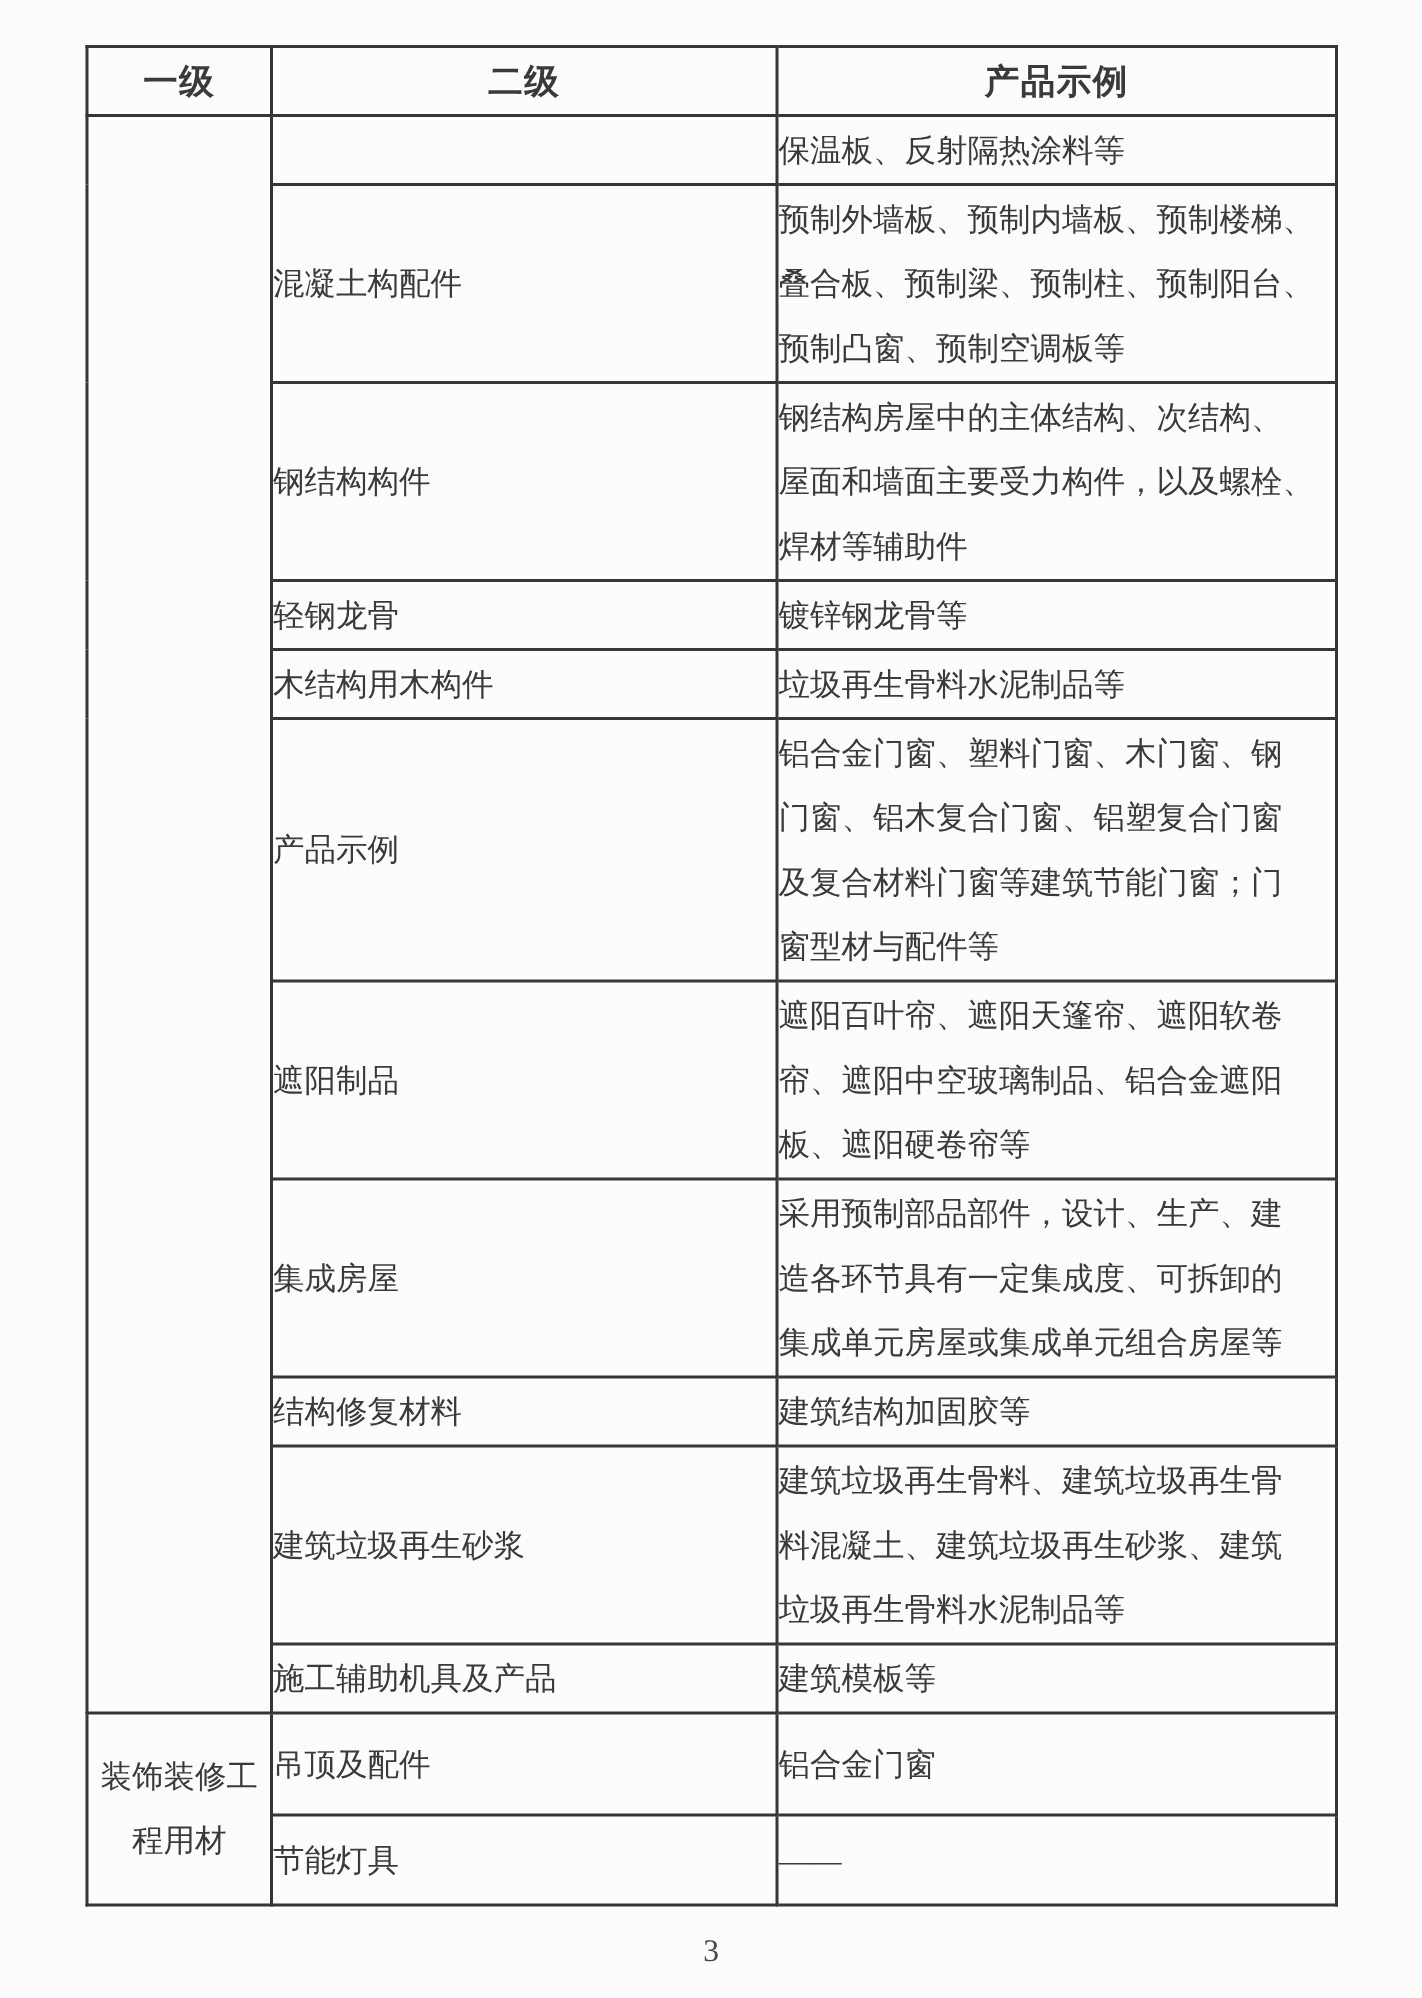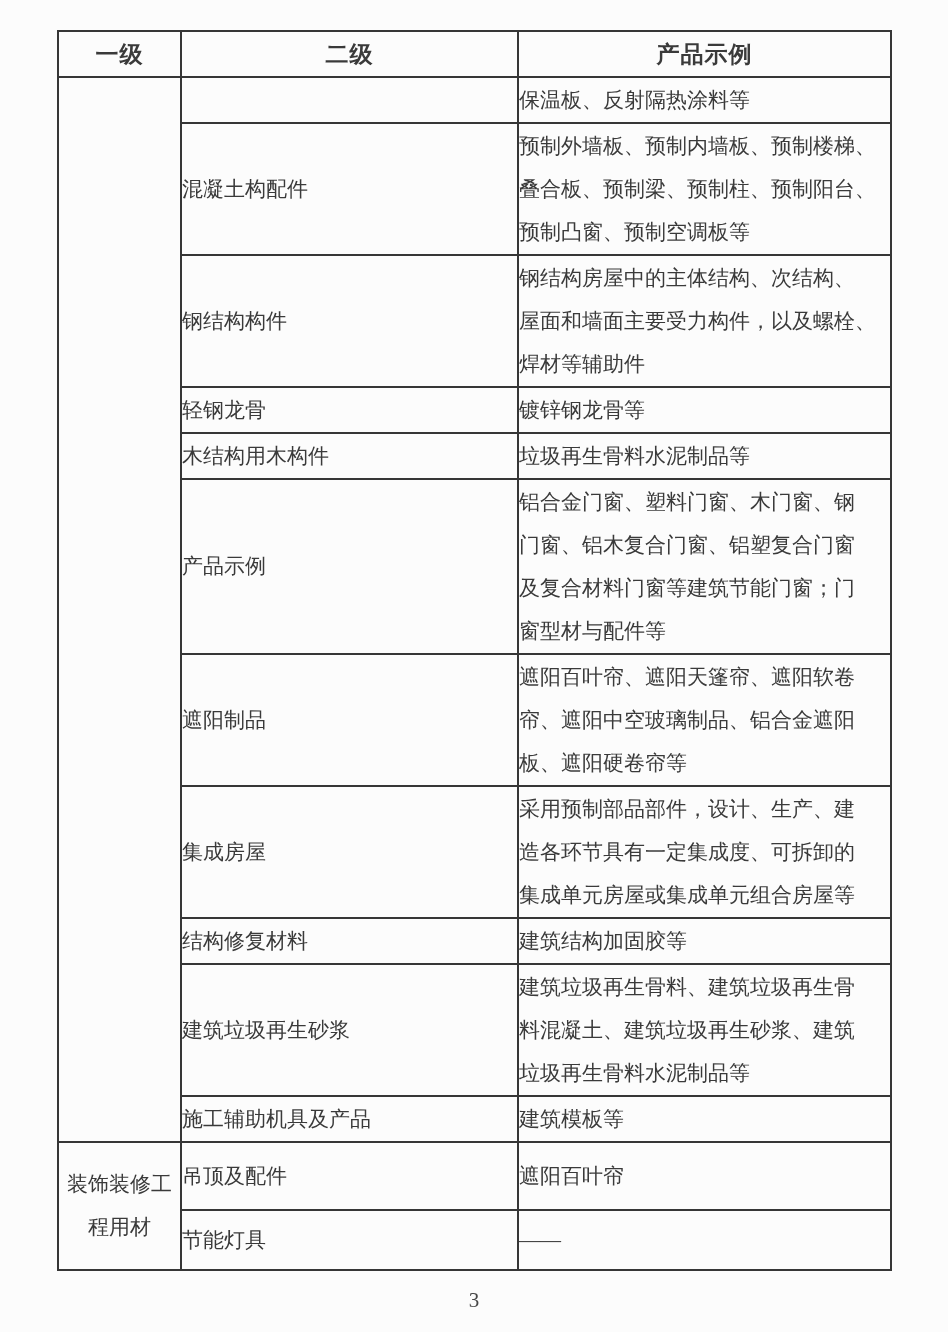--- a/index.html
+++ b/index.html
@@ -147,21 +147,21 @@
 垃圾再生骨料水泥制品等</td>
         </tr>
         <tr style="height: 46px;">
           <td class="c2">施工辅助机具及产品</td>
           <td class="c3">建筑模板等</td>
         </tr>
         <tr style="height: 68px;">
           <td rowspan="2" class="c1">装饰装修工
 程用材</td>
           <td class="c2">吊顶及配件</td>
-          <td class="c3">遮阳百叶帘</td>
+          <td class="c3">铝合金门窗</td>
         </tr>
         <tr style="height: 60px;">
           <td class="c2">节能灯具</td>
           <td class="c3">——</td>
         </tr>
       </tbody>
   </table>
 
   <div class="page-number">3</div>
 

